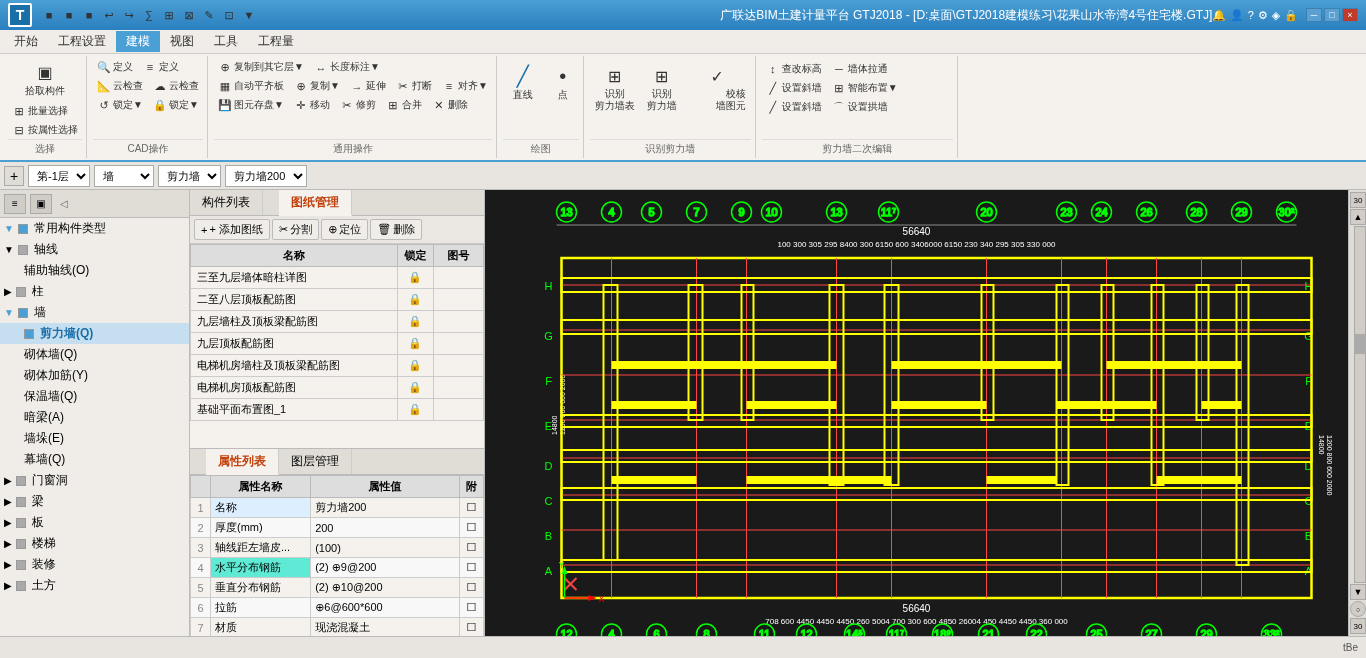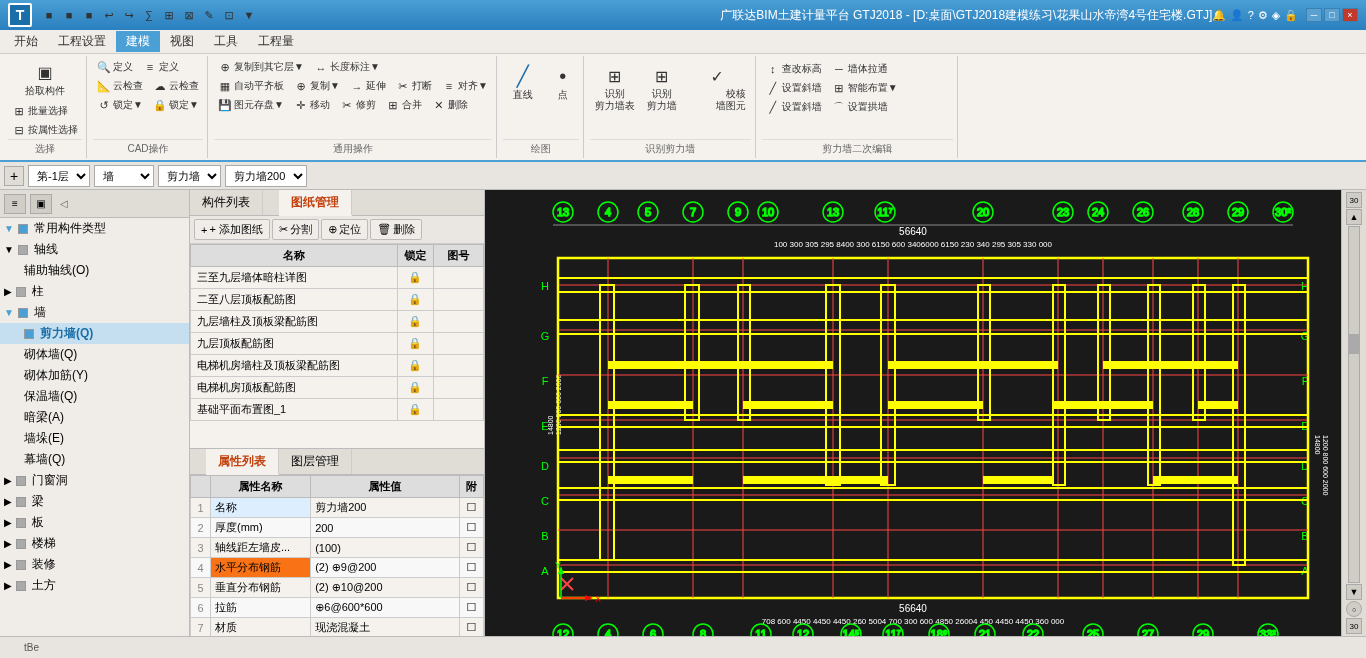--- a/index.html
+++ b/index.html
@@ -66,25 +66,25 @@
     .props-table th { background: #ddd; border: 1px solid #bbb; padding: 3px 6px; font-size: 11px; font-weight: bold; text-align: center; }
     .props-table td { border: 1px solid #ccc; padding: 2px 4px; font-size: 11px; }
     .props-table tr:nth-child(even) { background: #f8f8f8; }
     .props-table .row-num { color: #888; text-align: center; width: 16px; }
 
     
     #canvas-area { flex: 1; background: #1a1a1a; position: relative; overflow: hidden; }
     #cad-canvas { width: 100%; height: 100%; }
 
     
-    #right-panel { width: 18px; background: #e0dcd6; border-left: 1px solid #bbb; display: flex; flex-direction: column; align-items: center; padding: 2px 12px; gap: 1px; }
+    #right-panel { width: 18px; background: #e0dcd6; border-left: 1px solid #bbb; display: flex; flex-direction: column; align-items: flex-end; padding: 2px 0; gap: 1px; }
     .side-btn { width: 16px; height: 16px; background: #d0ccc6; border: 1px solid #aaa; display: flex; align-items: center; justify-content: center; font-size: 9px; cursor: pointer; }
 
     
-    #notif-bar { height: 22px; background: #e8e4df; border-top: 1px solid #bbb; display: flex; align-items: center; padding: 0 24px; gap: 4px; font-size: 10px; color: #555; }
+    #notif-bar { height: 22px; background: #e8e4df; border-top: 1px solid #bbb; display: flex; align-items: center; padding: 0 8px; gap: 4px; font-size: 10px; color: #555; justify-content: flex-end; }
   </style>
 </head>
 <body>
 
 <div id="titlebar">
   <div class="logo">T</div>
   <div style="display:flex;gap:2px;margin-right:8px;">
     <div class="qa-btn">■</div>
     <div class="qa-btn">■</div>
     <div class="qa-btn">■</div>
@@ -524,21 +524,21 @@
       <td style="text-align:center;">☐</td>
     </tr>
               <tr>
       <td class="row-num">3</td>
       <td style="">轴线距左墙皮...</td>
       <td>(100)</td>
       <td style="text-align:center;">☐</td>
     </tr>
               <tr>
       <td class="row-num">4</td>
-      <td style="background:#f97316;">水平分布钢筋</td>
+      <td style="background:#5eead4;">水平分布钢筋</td>
       <td>(2) ⊕9@200</td>
       <td style="text-align:center;">☐</td>
     </tr>
               <tr>
       <td class="row-num">5</td>
       <td style="">垂直分布钢筋</td>
       <td>(2) ⊕10@200</td>
       <td style="text-align:center;">☐</td>
     </tr>
               <tr>

